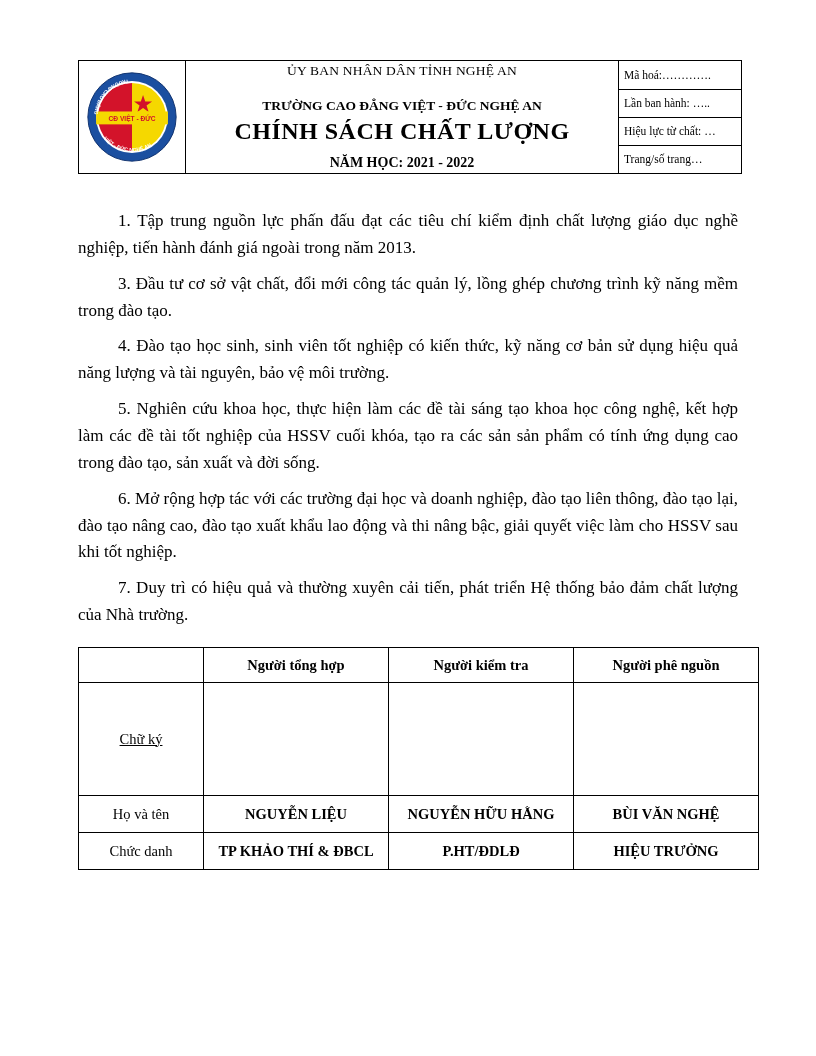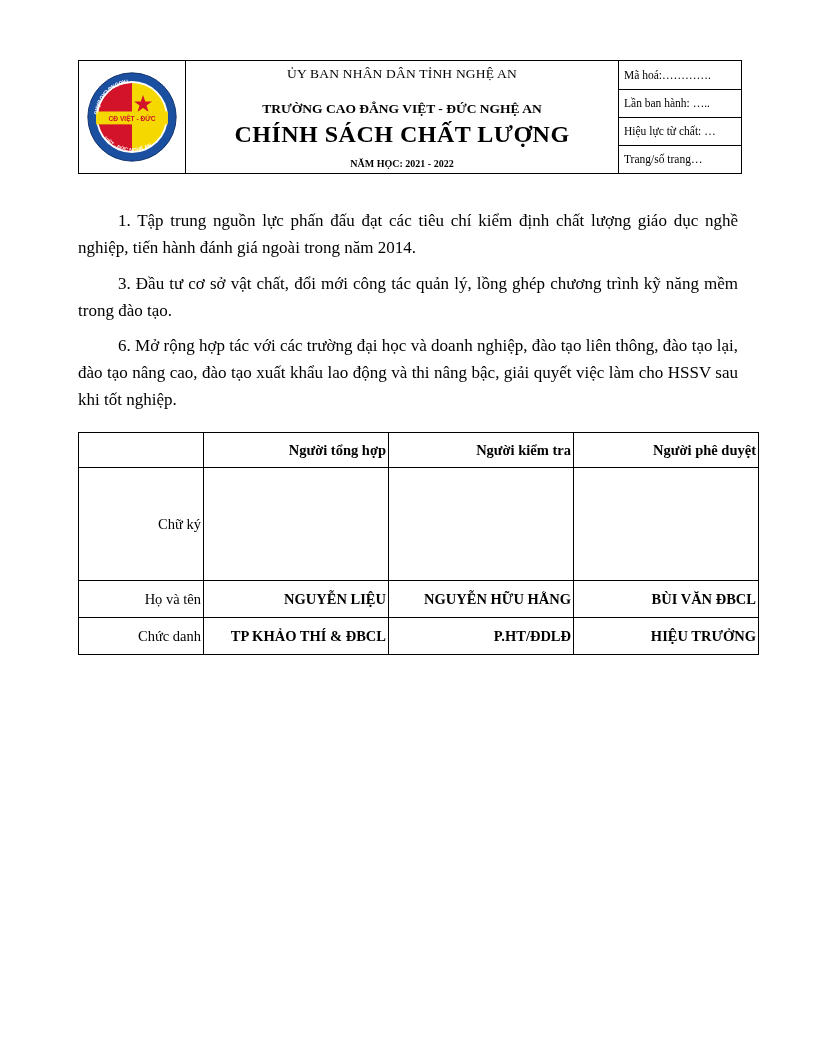--- a/index.html
+++ b/index.html
@@ -59,21 +59,21 @@
     font-weight: bold;
     margin-bottom: 4px;
   }
   .line3 {
     font-size: 24px;
     font-weight: bold;
     letter-spacing: .5px;
     margin-bottom: 10px;
   }
   .line4 {
-    font-size: 10px;
+    font-size: 14px;
     font-weight: bold;
   }
   .meta-table {
     width: 100%;
     border-collapse: collapse;
     table-layout: fixed;
   }
   .meta-table td {
     border: none;
     border-bottom: 1px solid #000;
@@ -110,31 +110,31 @@
 
   
   .sign-table {
     width: 660px;
     border-collapse: collapse;
     table-layout: fixed;
     margin-top: 18px;
   }
   .sign-table td, .sign-table th {
     border: 1px solid #000;
-    text-align: right;
+    text-align: center;
     font-size: 14.5px;
     padding: 4px 2px;
   }
   .sign-table th {
     font-weight: bold;
     height: 26px;
   }
   .col-label { width: 120px; }
   .col-cell  { width: 180px; }
-  .sign-blank-row td { height: 104px; }
+  .sign-blank-row td { height: 104px; text-decoration: underline; }
   .row-name td { font-weight: bold; height: 28px; font-family: Liberation Serif, serif; }
   .row-role td { font-weight: bold; height: 28px; }
   .cell-plain { font-weight: normal !important; }
 </style>
 </head>
 <body>
 
 <div class="page">
 
   <table class="header-table">
@@ -190,44 +190,47 @@
                   <td>Trang/số trang…</td>
                 </tr>
         </tbody>
             </table>
       </td>
     </tr>
   </tbody>
     </table>
 
   <div class="body-text">
-    <p>1. Tập trung nguồn lực phấn đấu đạt các tiêu chí kiểm định chất lượng giáo dục nghề nghiệp, tiến hành đánh giá ngoài trong năm 2014.</p>
+    <p>1. Tập trung nguồn lực phấn đấu đạt các tiêu chí kiểm định chất lượng giáo dục nghề nghiệp, tiến hành đánh giá ngoài trong năm 2013.</p>
     <p>3. Đầu tư cơ sở vật chất, đổi mới công tác quản lý, lồng ghép chương trình kỹ năng mềm trong đào tạo.</p>
+    <p>4. Đào tạo học sinh, sinh viên tốt nghiệp có kiến thức, kỹ năng cơ bản sử dụng hiệu quả năng lượng và tài nguyên, bảo vệ môi trường.</p>
+    <p>5. Nghiên cứu khoa học, thực hiện làm các đề tài sáng tạo khoa học công nghệ, kết hợp làm các đề tài tốt nghiệp của HSSV cuối khóa, tạo ra các sản sản phẩm có tính ứng dụng cao trong đào tạo, sản xuất và đời sống.</p>
     <p>6. Mở rộng hợp tác với các trường đại học và doanh nghiệp, đào tạo liên thông, đào tạo lại, đào tạo nâng cao, đào tạo xuất khẩu lao động và thi nâng bậc, giải quyết việc làm cho HSSV sau khi tốt nghiệp.</p>
+    <p>7. Duy trì có hiệu quả và thường xuyên cải tiến, phát triển Hệ thống bảo đảm chất lượng của Nhà trường.</p>
   </div>
 
   <table class="sign-table">
     <tbody>
         <tr>
       <th class="col-label"></th>
       <th class="col-cell">Người tổng hợp</th>
       <th class="col-cell">Người kiểm tra</th>
-      <th class="col-cell">Người phê duyệt</th>
+      <th class="col-cell">Người phê nguồn</th>
     </tr>
     <tr class="sign-blank-row">
       <td>Chữ ký</td>
       <td></td>
       <td></td>
       <td></td>
     </tr>
     <tr class="row-name">
       <td class="cell-plain">Họ và tên</td>
       <td>NGUYỄN LIỆU</td>
       <td>NGUYỄN HỮU HẰNG</td>
-      <td>BÙI VĂN ĐBCL</td>
+      <td>BÙI VĂN NGHỆ</td>
     </tr>
     <tr class="row-role">
       <td class="cell-plain">Chức danh</td>
       <td>TP KHẢO THÍ &amp; ĐBCL</td>
       <td>P.HT/ĐDLĐ</td>
       <td>HIỆU TRƯỞNG</td>
     </tr>
   </tbody>
     </table>
 

